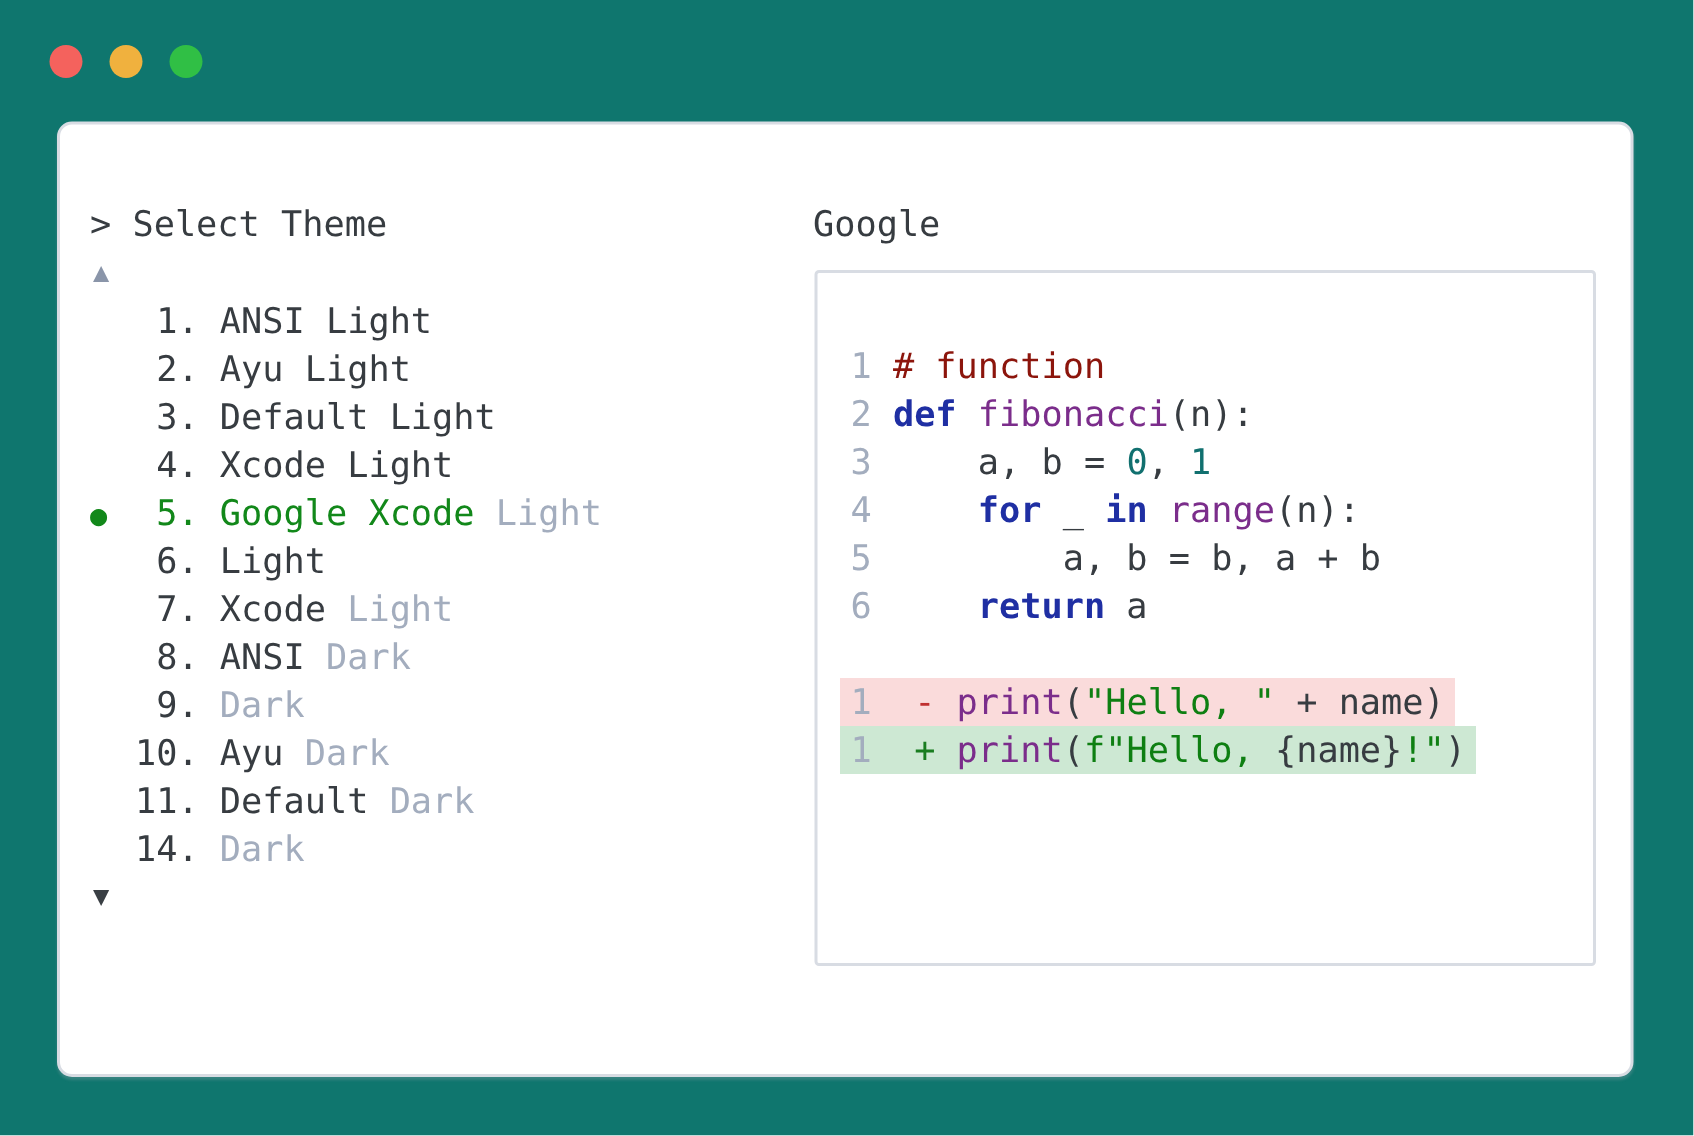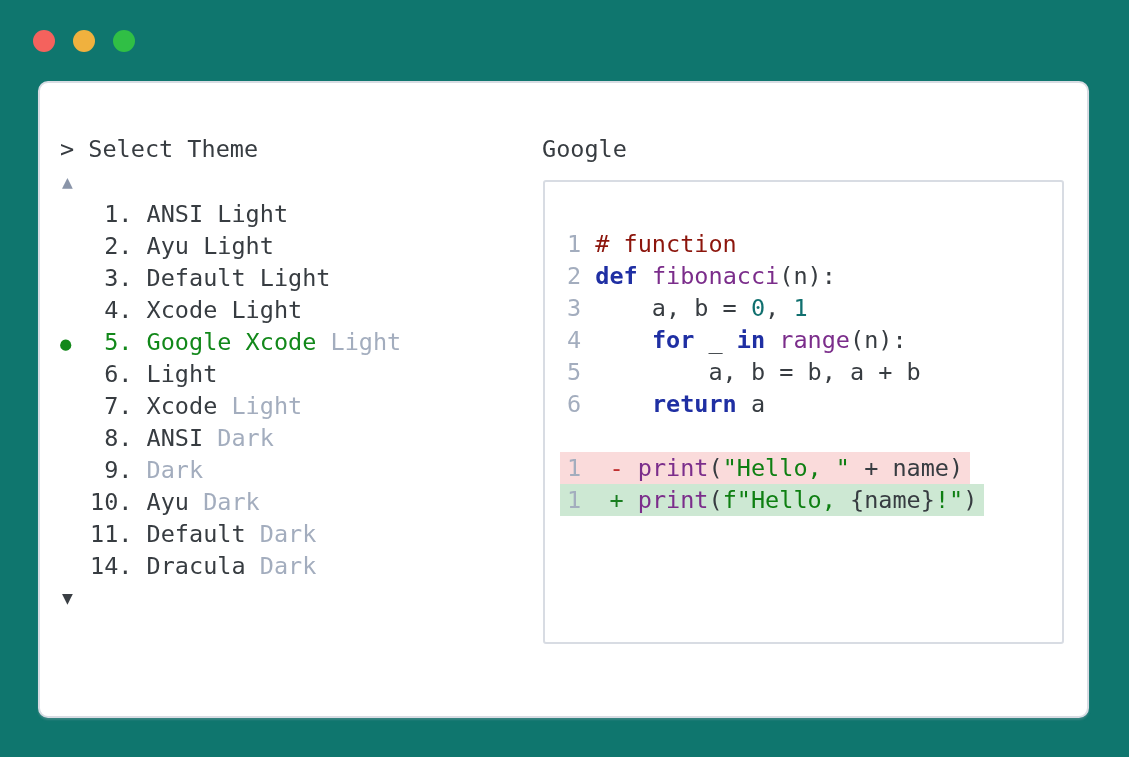--- a/index.html
+++ b/index.html
@@ -80,21 +80,21 @@
         <div class="theme-row"><span class="marker"></span><span class="num">2.</span><span class="name">Ayu</span><span class="variant">Light</span></div>
         <div class="theme-row"><span class="marker"></span><span class="num">3.</span><span class="name">Default</span><span class="variant">Light</span></div>
         <div class="theme-row"><span class="marker"></span><span class="num">4.</span><span class="name">Xcode</span><span class="variant">Light</span></div>
         <div class="theme-row selected"><span class="marker">●</span><span class="num">5.</span><span class="name">Google Xcode</span><span class="variant muted">Light</span></div>
         <div class="theme-row"><span class="marker"></span><span class="num">6.</span><span class="variant">Light</span></div>
         <div class="theme-row"><span class="marker"></span><span class="num">7.</span><span class="name">Xcode</span><span class="variant muted">Light</span></div>
         <div class="theme-row"><span class="marker"></span><span class="num">8.</span><span class="name">ANSI</span><span class="variant muted">Dark</span></div>
         <div class="theme-row"><span class="marker"></span><span class="num">9.</span><span class="variant muted">Dark</span></div>
         <div class="theme-row"><span class="marker"></span><span class="num">10.</span><span class="name">Ayu</span><span class="variant muted">Dark</span></div>
         <div class="theme-row"><span class="marker"></span><span class="num">11.</span><span class="name">Default</span><span class="variant muted">Dark</span></div>
-        <div class="theme-row"><span class="marker"></span><span class="num">14.</span><span class="name">Dracula</span><span class="variant muted">Dark</span></div>
+        <div class="theme-row"><span class="marker"></span><span class="num">14.</span><span class="variant muted">Dark</span></div>
       </div>
 
     <div class="scroll-down">▼</div>
 
     <div class="preview-label">Google</div>
     <div class="preview-box">
       <div class="code-block" id="code-block"><div class="code-line"><span class="ln">1</span><span class="tok-cm"># function</span></div><div class="code-line"><span class="ln">2</span><span class="tok-kw">def</span><span class="tok-pl"> </span><span class="tok-fn">fibonacci</span><span class="tok-pl">(n):</span></div><div class="code-line"><span class="ln">3</span><span class="tok-pl">    a, b = </span><span class="tok-num">0</span><span class="tok-pl">, </span><span class="tok-num">1</span></div><div class="code-line"><span class="ln">4</span><span class="tok-pl">    </span><span class="tok-kw">for</span><span class="tok-pl"> _ </span><span class="tok-kw">in</span><span class="tok-pl"> </span><span class="tok-fn">range</span><span class="tok-pl">(n):</span></div><div class="code-line"><span class="ln">5</span><span class="tok-pl">        a, b = b, a + b</span></div><div class="code-line"><span class="ln">6</span><span class="tok-pl">    </span><span class="tok-kw">return</span><span class="tok-pl"> a</span></div><div class="diff-group"><div class="code-line"><span class="bg del"><span class="ln">1</span><span class="tok-del"> - </span><span class="tok-fn">print</span><span class="tok-pl">(</span><span class="tok-str">"Hello, "</span><span class="tok-pl"> + name)</span></span></div><div class="code-line"><span class="bg add"><span class="ln">1</span><span class="tok-add"> + </span><span class="tok-fn">print</span><span class="tok-pl">(</span><span class="tok-str">f"Hello, </span><span class="tok-pl">{name}</span><span class="tok-str">!"</span><span class="tok-pl">)</span></span></div></div></div>
     </div>
   </div>
 

